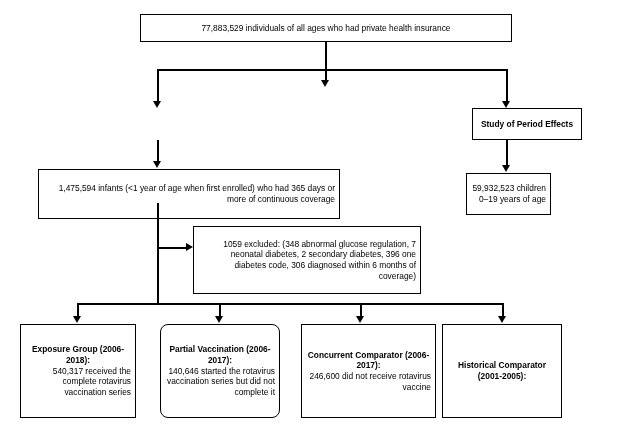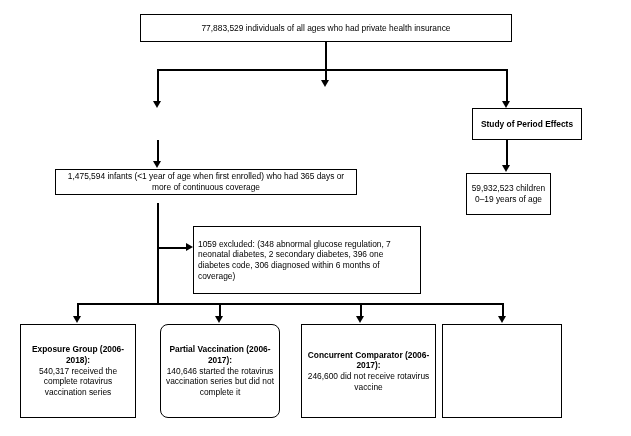--- a/index.html
+++ b/index.html
@@ -30,20 +30,21 @@
     flex-direction: column;
     align-items: center;
     justify-content: center;
     padding: 3px 4px;
   }
   .box .ttl {
     font-weight: bold;
   }
   .box .bdy {
     font-weight: normal;
+    text-align: right;
   }
   .box.left-align {
     text-align: left;
     align-items: flex-start;
   }
   .line {
     position: absolute;
     background: #000000;
   }
   .h { height: 1.5px; }
@@ -91,21 +92,21 @@
   <div class="box" style="left:472px; top:108px; width:110px; height:32px;">
     <span class="ttl">Study of Period Effects</span>
   </div>
 
   <div class="line v" style="left:157px; top:140px; height:22px;"></div>
   <div class="arrow-down" style="left:153px; top:161px;"></div>
 
   <div class="line v" style="left:506px; top:140px; height:26px;"></div>
   <div class="arrow-down" style="left:502px; top:165px;"></div>
 
-  <div class="box" style="left:38px; top:169px; width:302px; height:26px;margin-left:17px;">
+  <div class="box" style="left:38px; top:169px; width:302px; height:50px;">
     <span class="bdy">1,475,594 infants (&lt;1 year of age when first enrolled) who had 365 days or more of continuous coverage</span>
   </div>
 
   <div class="box" style="left:466px; top:173px; width:85px; height:42px;">
     <span class="bdy">59,932,523 children 0–19 years of age</span>
   </div>
 
   <div class="line v" style="left:157px; top:203px; height:100px;"></div>
 
   <div class="line h" style="left:157px; top:247px; width:30px;"></div>
@@ -134,15 +135,16 @@
     <span class="ttl">Partial Vaccination (2006-2017):</span>
     <span class="bdy">140,646 started the rotavirus vaccination series but did not complete it</span>
   </div>
 
   <div class="box" style="left:301px; top:324px; width:135px; height:94px;">
     <span class="ttl">Concurrent Comparator (2006-2017):</span>
     <span class="bdy">246,600 did not receive rotavirus vaccine</span>
   </div>
 
   <div class="box" style="left:442px; top:324px; width:120px; height:94px;">
+    <span class="ttl">Historical Comparator (2001-2005):</span>
   </div>
 
 </div>
 
 </body></html>

